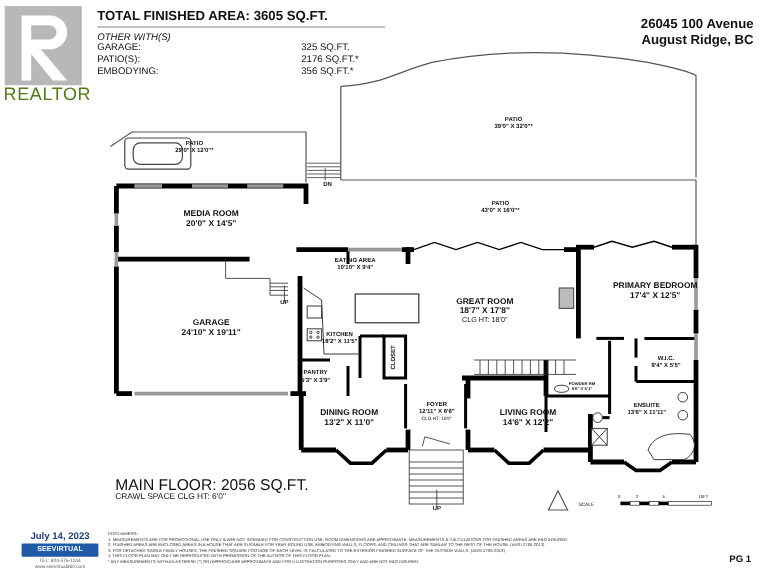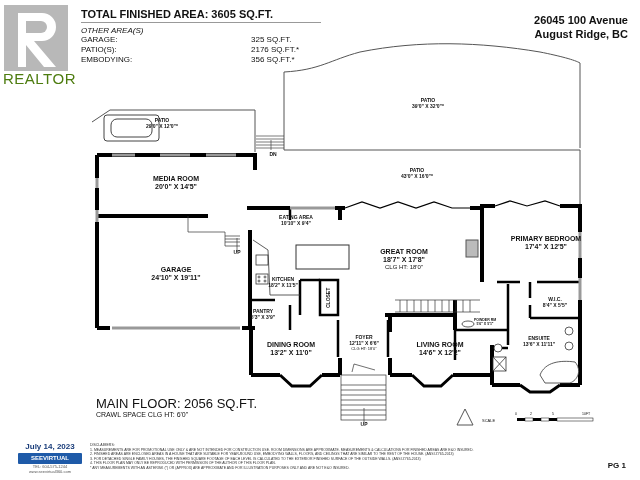--- a/index.html
+++ b/index.html
@@ -37,21 +37,21 @@
   <svg width="64" height="66" viewBox="0 0 64 66">
     <rect width="64" height="66" fill="#b8b8b8"></rect>
     <path d="M14 8 H38 A14 14 0 0 1 38 36 H30 L52 62 H40 L22 40 V62 H14 Z" fill="#ffffff"></path>
     <path d="M22 16 H37 A6 6 0 0 1 37 28 H22 Z" fill="#b8b8b8"></path>
   </svg>
 </div>
 <div class="abs realtor-text">REALTOR</div>
 
 <div class="abs summary">
   <div class="total">TOTAL FINISHED AREA: 3605 SQ.FT.</div>
-  <div class="other">OTHER AREA(S)</div>
+  <div class="other">OTHER WITH(S)</div>
   <div class="row">
       <span>GARAGE:</span>
       <span>325 SQ.FT.</span>
     </div>
   <div class="row">
       <span>PATIO(S):</span>
       <span>2176 SQ.FT.*</span>
     </div>
   <div class="row">
       <span>EMBODYING:</span>

